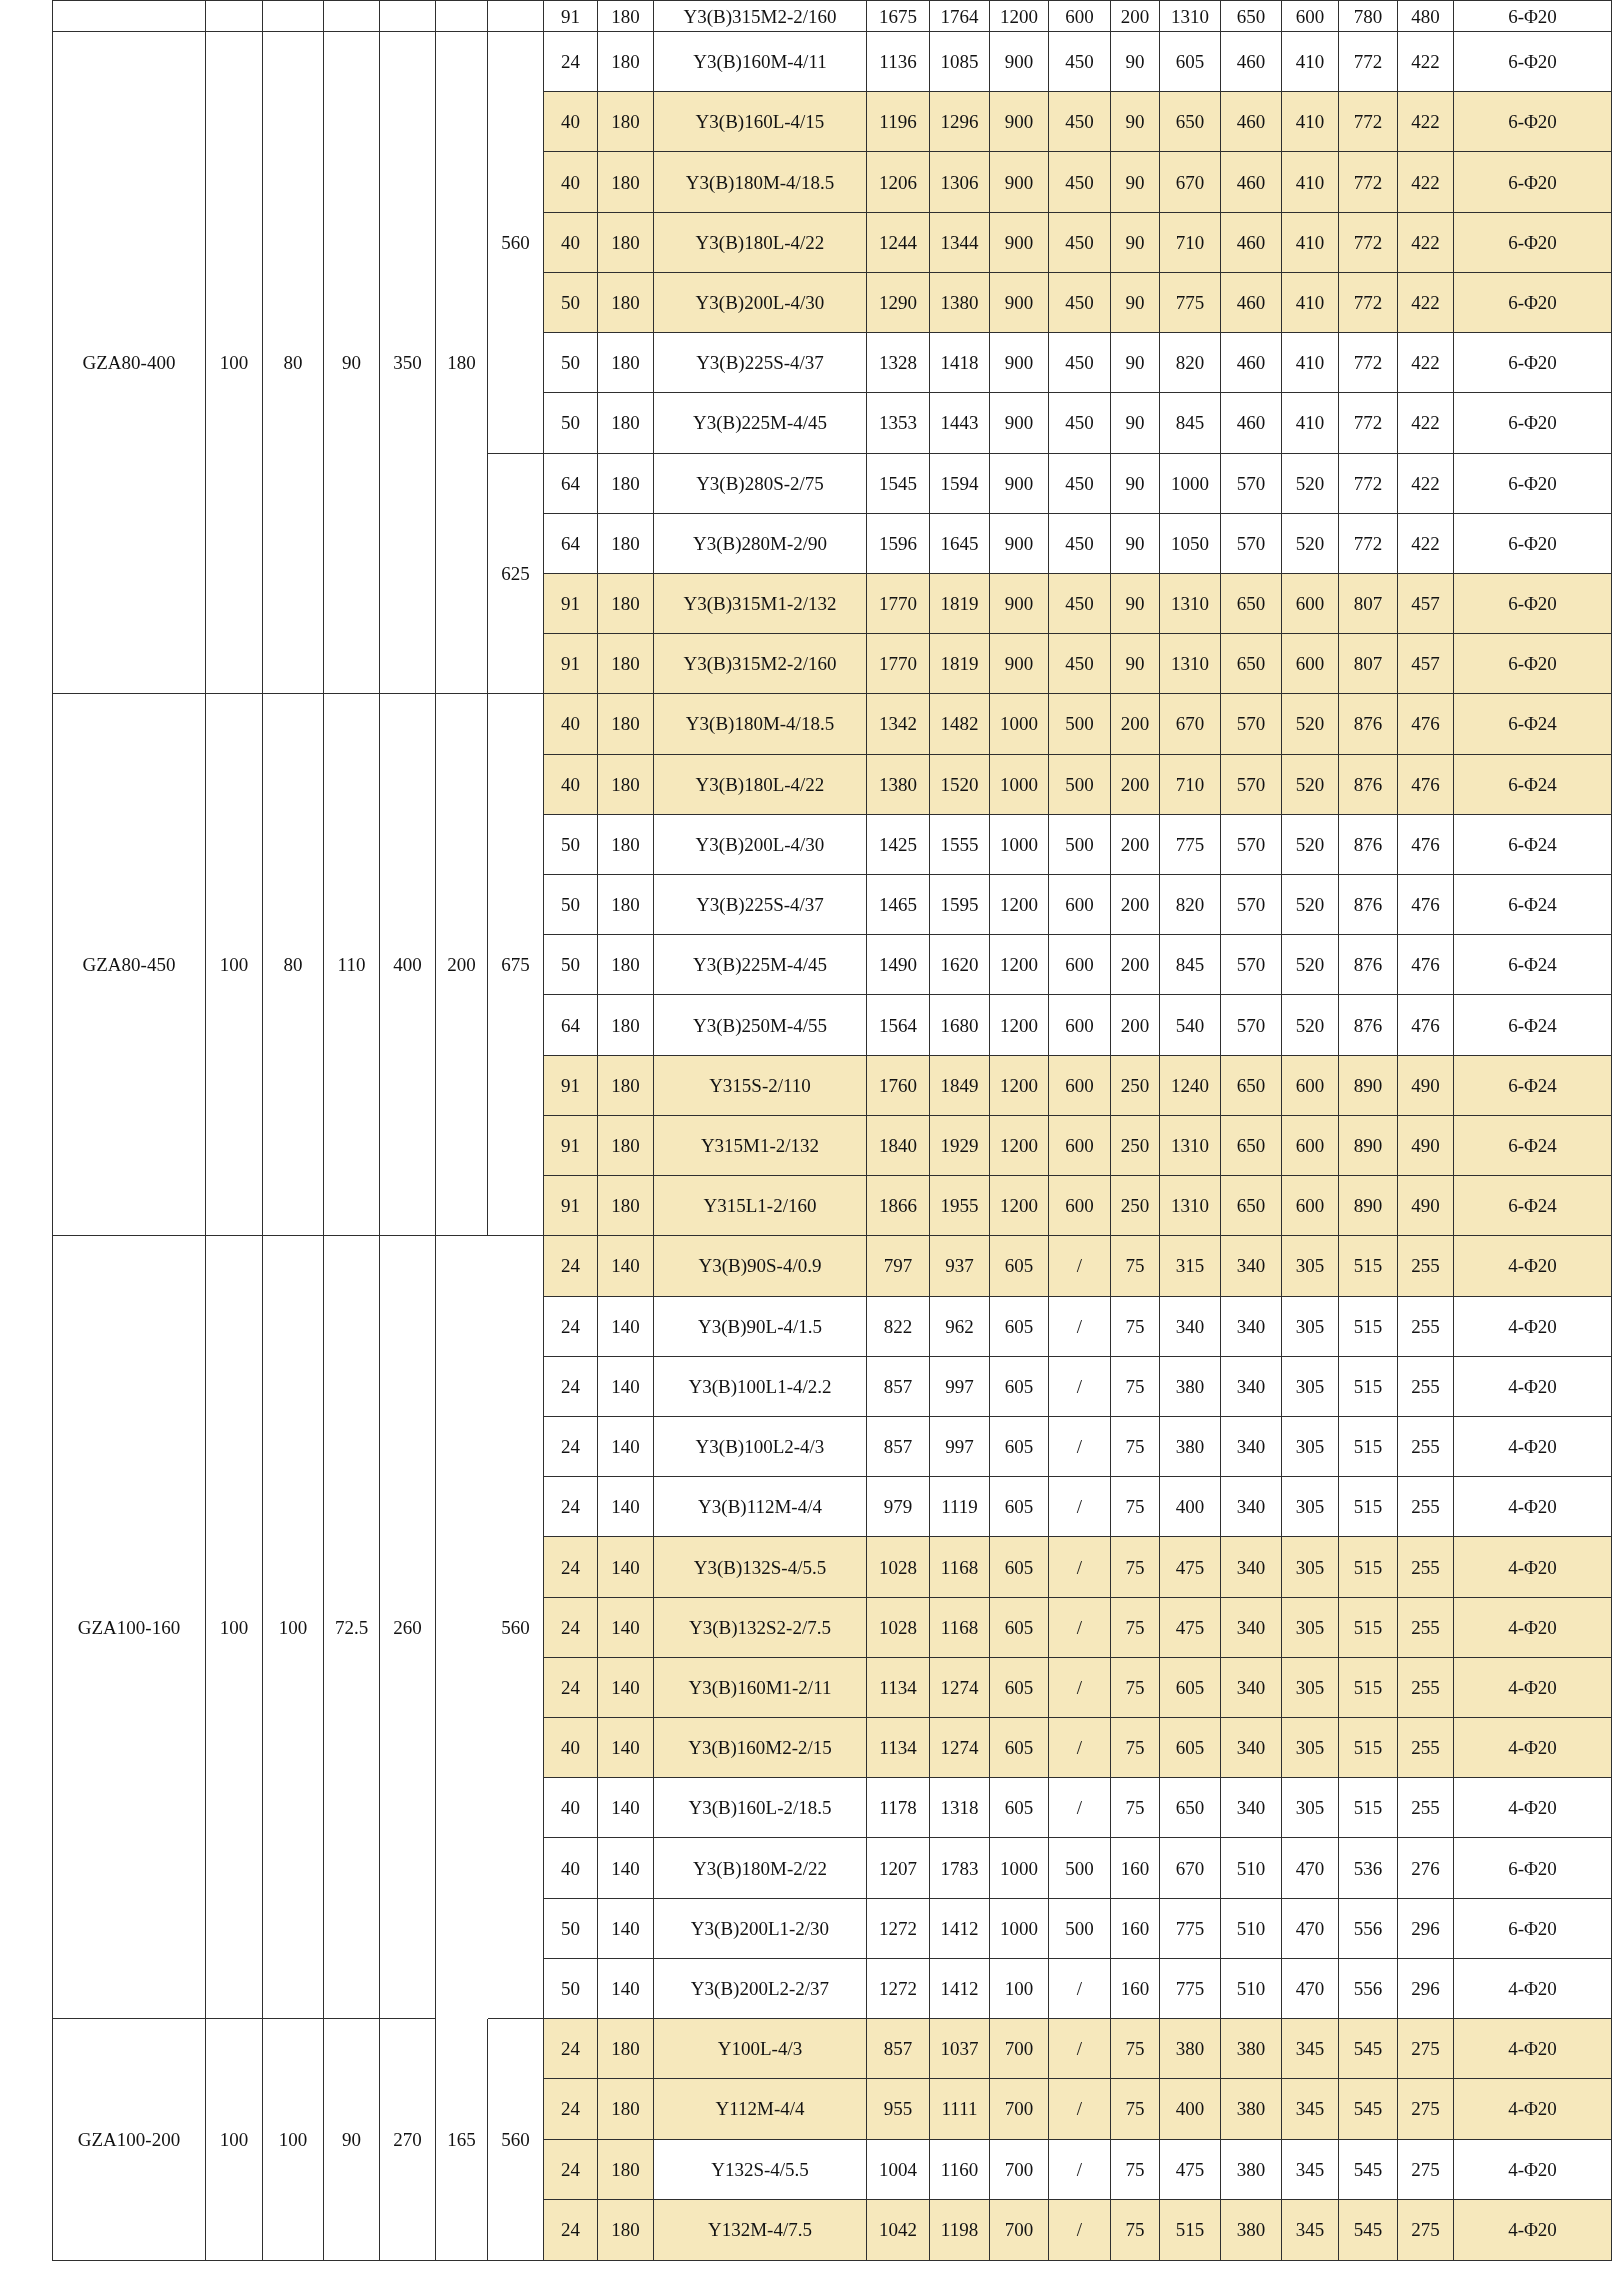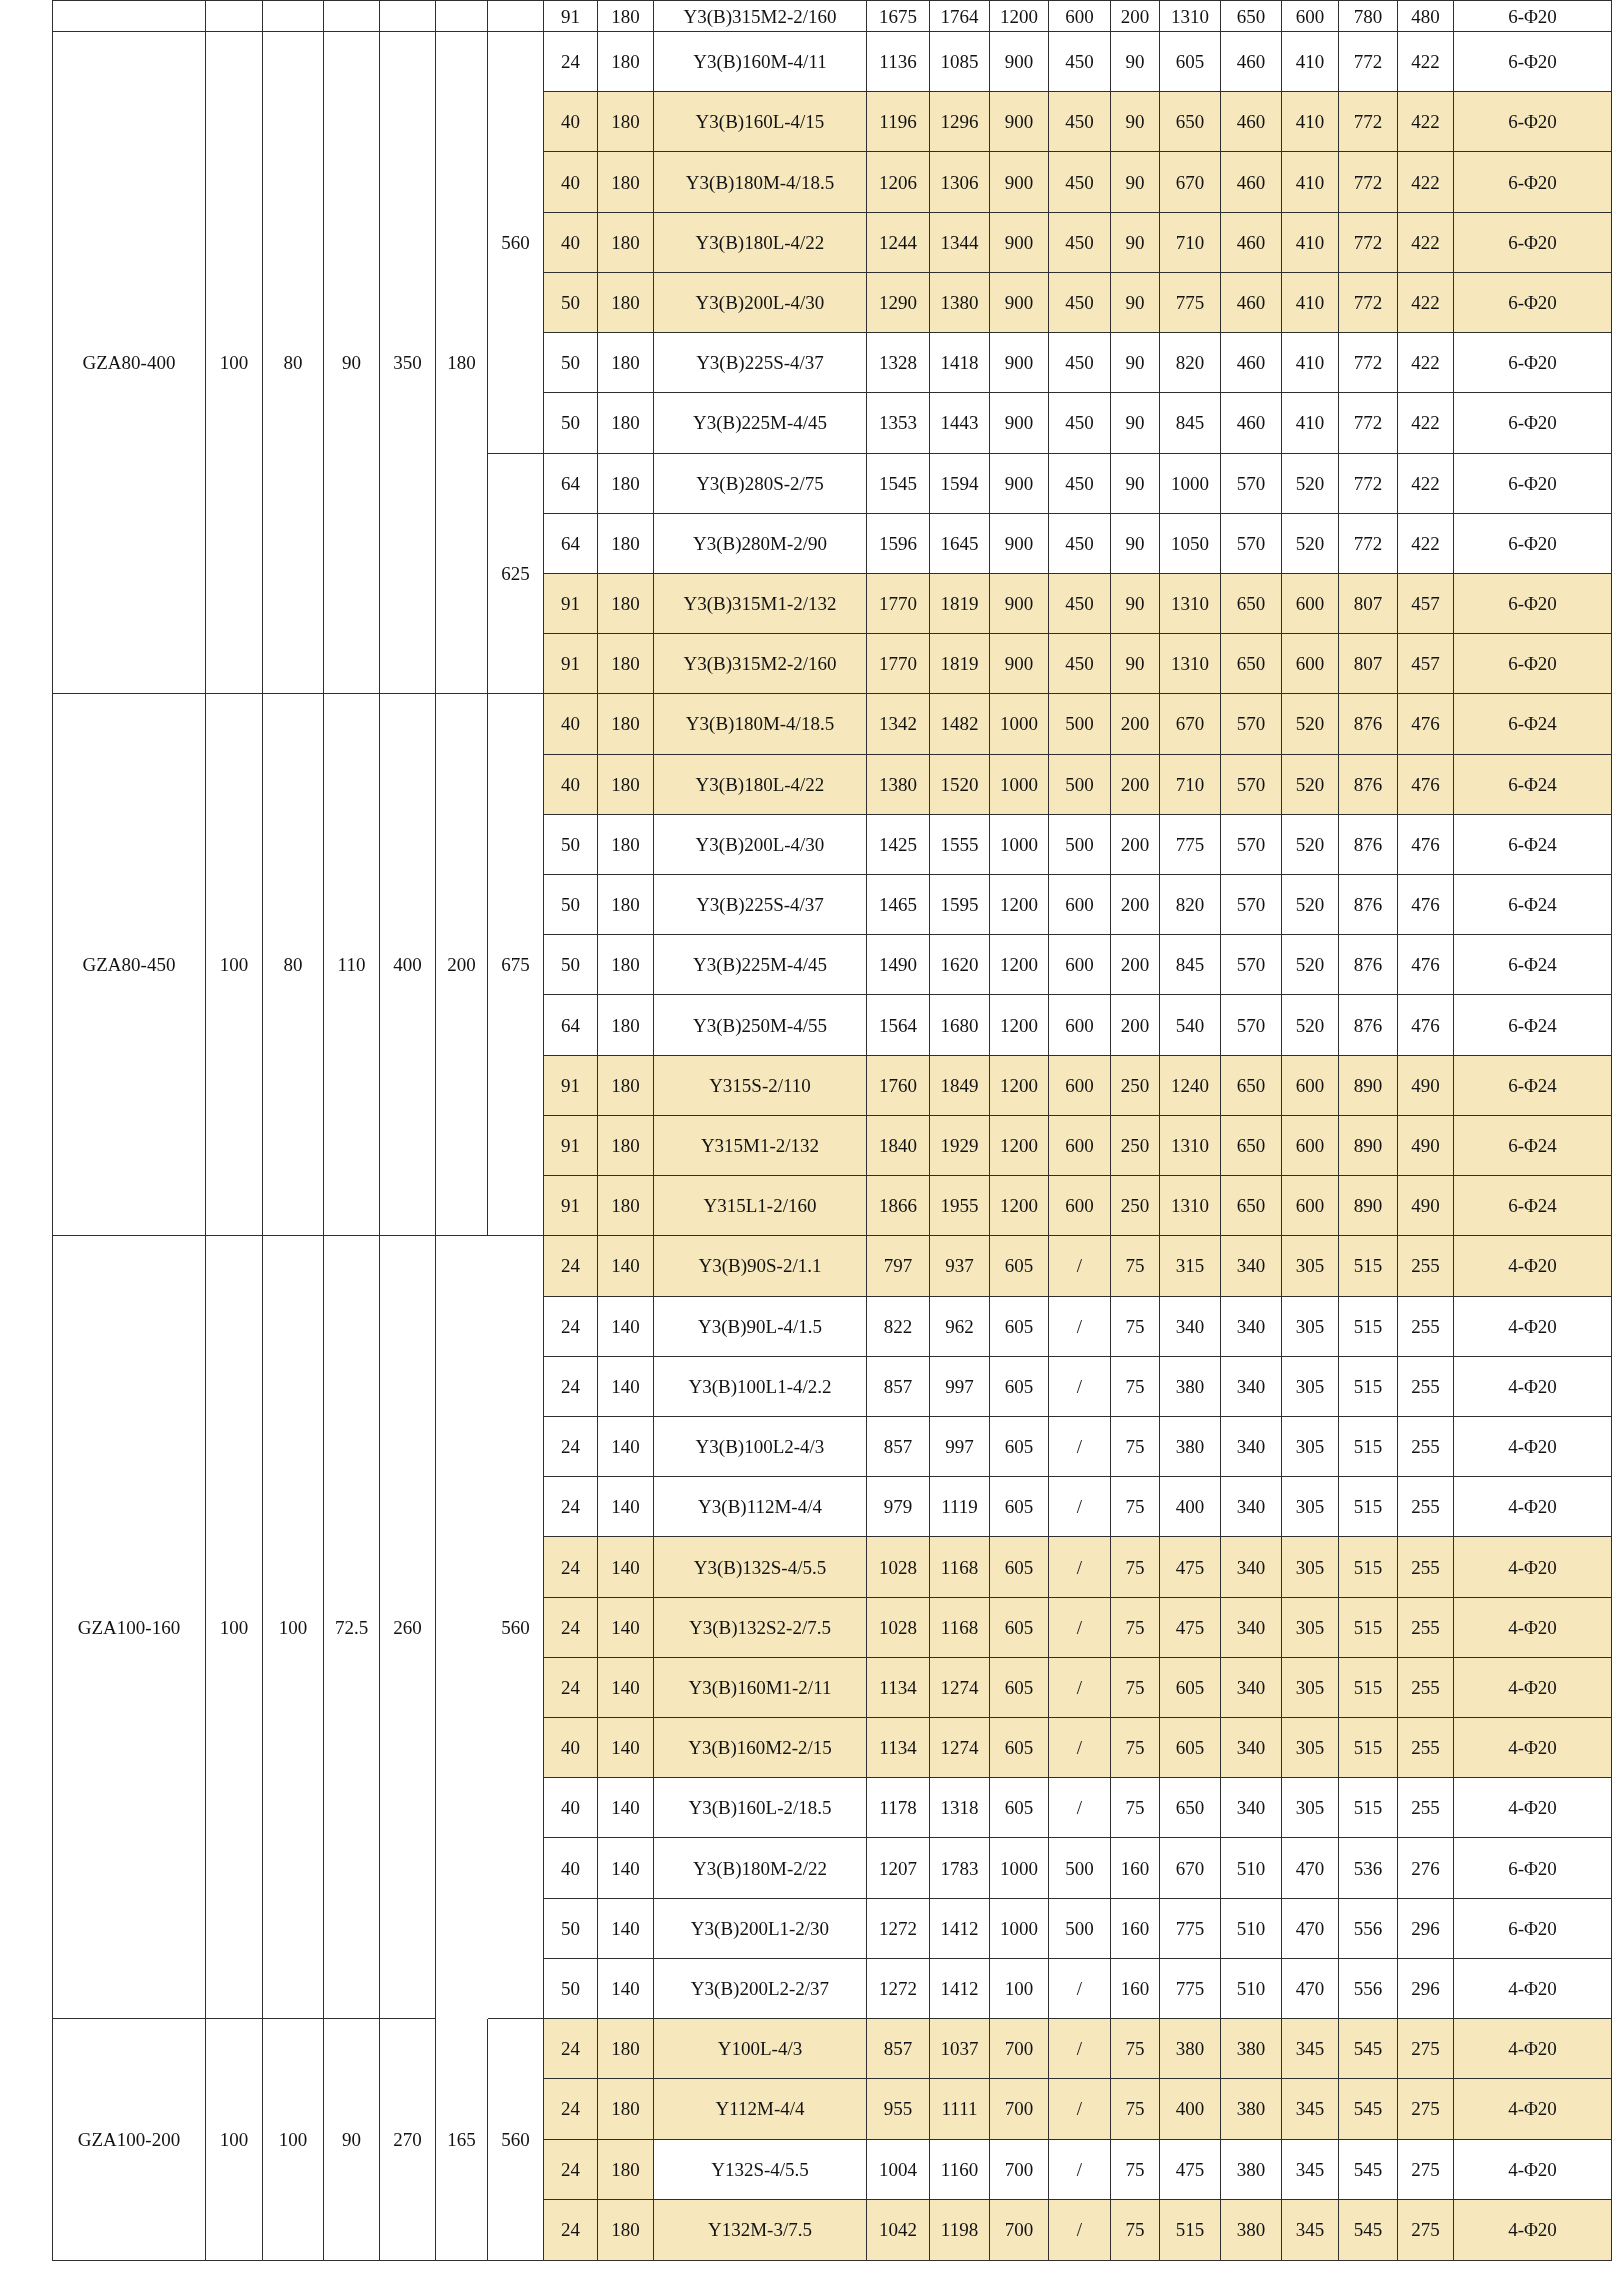--- a/index.html
+++ b/index.html
@@ -349,21 +349,21 @@
     <div class="cell beige tb" style="grid-area: 21 / 20;">490</div>
     <div class="cell beige tb nr" style="grid-area: 21 / 21;">6-Φ24</div>
     <div class="cell tb" style="grid-area: 22 / 1 / span 13; text-align: right;">GZA100-160</div>
     <div class="cell tb" style="grid-area: 22 / 2 / span 13;">100</div>
     <div class="cell tb" style="grid-area: 22 / 3 / span 13;">100</div>
     <div class="cell tb" style="grid-area: 22 / 4 / span 13;">72.5</div>
     <div class="cell tb" style="grid-area: 22 / 5 / span 13;">260</div>
     <div class="cell tb" style="grid-area: 22 / 7 / span 13;">560</div>
     <div class="cell beige" style="grid-area: 22 / 8;">24</div>
     <div class="cell beige" style="grid-area: 22 / 9;">140</div>
-    <div class="cell beige motor" style="grid-area: 22 / 10;">Y3(B)90S-2/1.1</div>
+    <div class="cell beige motor" style="grid-area: 22 / 10;">Y3(B)90S-4/0.9</div>
     <div class="cell beige" style="grid-area: 22 / 11;">797</div>
     <div class="cell beige" style="grid-area: 22 / 12;">937</div>
     <div class="cell beige" style="grid-area: 22 / 13;">605</div>
     <div class="cell beige" style="grid-area: 22 / 14;">/</div>
     <div class="cell beige" style="grid-area: 22 / 15;">75</div>
     <div class="cell beige" style="grid-area: 22 / 16;">315</div>
     <div class="cell beige" style="grid-area: 22 / 17;">340</div>
     <div class="cell beige" style="grid-area: 22 / 18;">305</div>
     <div class="cell beige" style="grid-area: 22 / 19;">515</div>
     <div class="cell beige" style="grid-area: 22 / 20;">255</div>
@@ -580,21 +580,21 @@
     <div class="cell" style="grid-area: 37 / 14;">/</div>
     <div class="cell" style="grid-area: 37 / 15;">75</div>
     <div class="cell" style="grid-area: 37 / 16;">475</div>
     <div class="cell" style="grid-area: 37 / 17;">380</div>
     <div class="cell" style="grid-area: 37 / 18;">345</div>
     <div class="cell" style="grid-area: 37 / 19;">545</div>
     <div class="cell" style="grid-area: 37 / 20;">275</div>
     <div class="cell nr" style="grid-area: 37 / 21;">4-Φ20</div>
     <div class="cell beige nb" style="grid-area: 38 / 8;">24</div>
     <div class="cell beige nb" style="grid-area: 38 / 9;">180</div>
-    <div class="cell beige nb motor" style="grid-area: 38 / 10;">Y132M-3/7.5</div>
+    <div class="cell beige nb motor" style="grid-area: 38 / 10;">Y132M-4/7.5</div>
     <div class="cell beige nb" style="grid-area: 38 / 11;">1042</div>
     <div class="cell beige nb" style="grid-area: 38 / 12;">1198</div>
     <div class="cell beige nb" style="grid-area: 38 / 13;">700</div>
     <div class="cell beige nb" style="grid-area: 38 / 14;">/</div>
     <div class="cell beige nb" style="grid-area: 38 / 15;">75</div>
     <div class="cell beige nb" style="grid-area: 38 / 16;">515</div>
     <div class="cell beige nb" style="grid-area: 38 / 17;">380</div>
     <div class="cell beige nb" style="grid-area: 38 / 18;">345</div>
     <div class="cell beige nb" style="grid-area: 38 / 19;">545</div>
     <div class="cell beige nb" style="grid-area: 38 / 20;">275</div>

